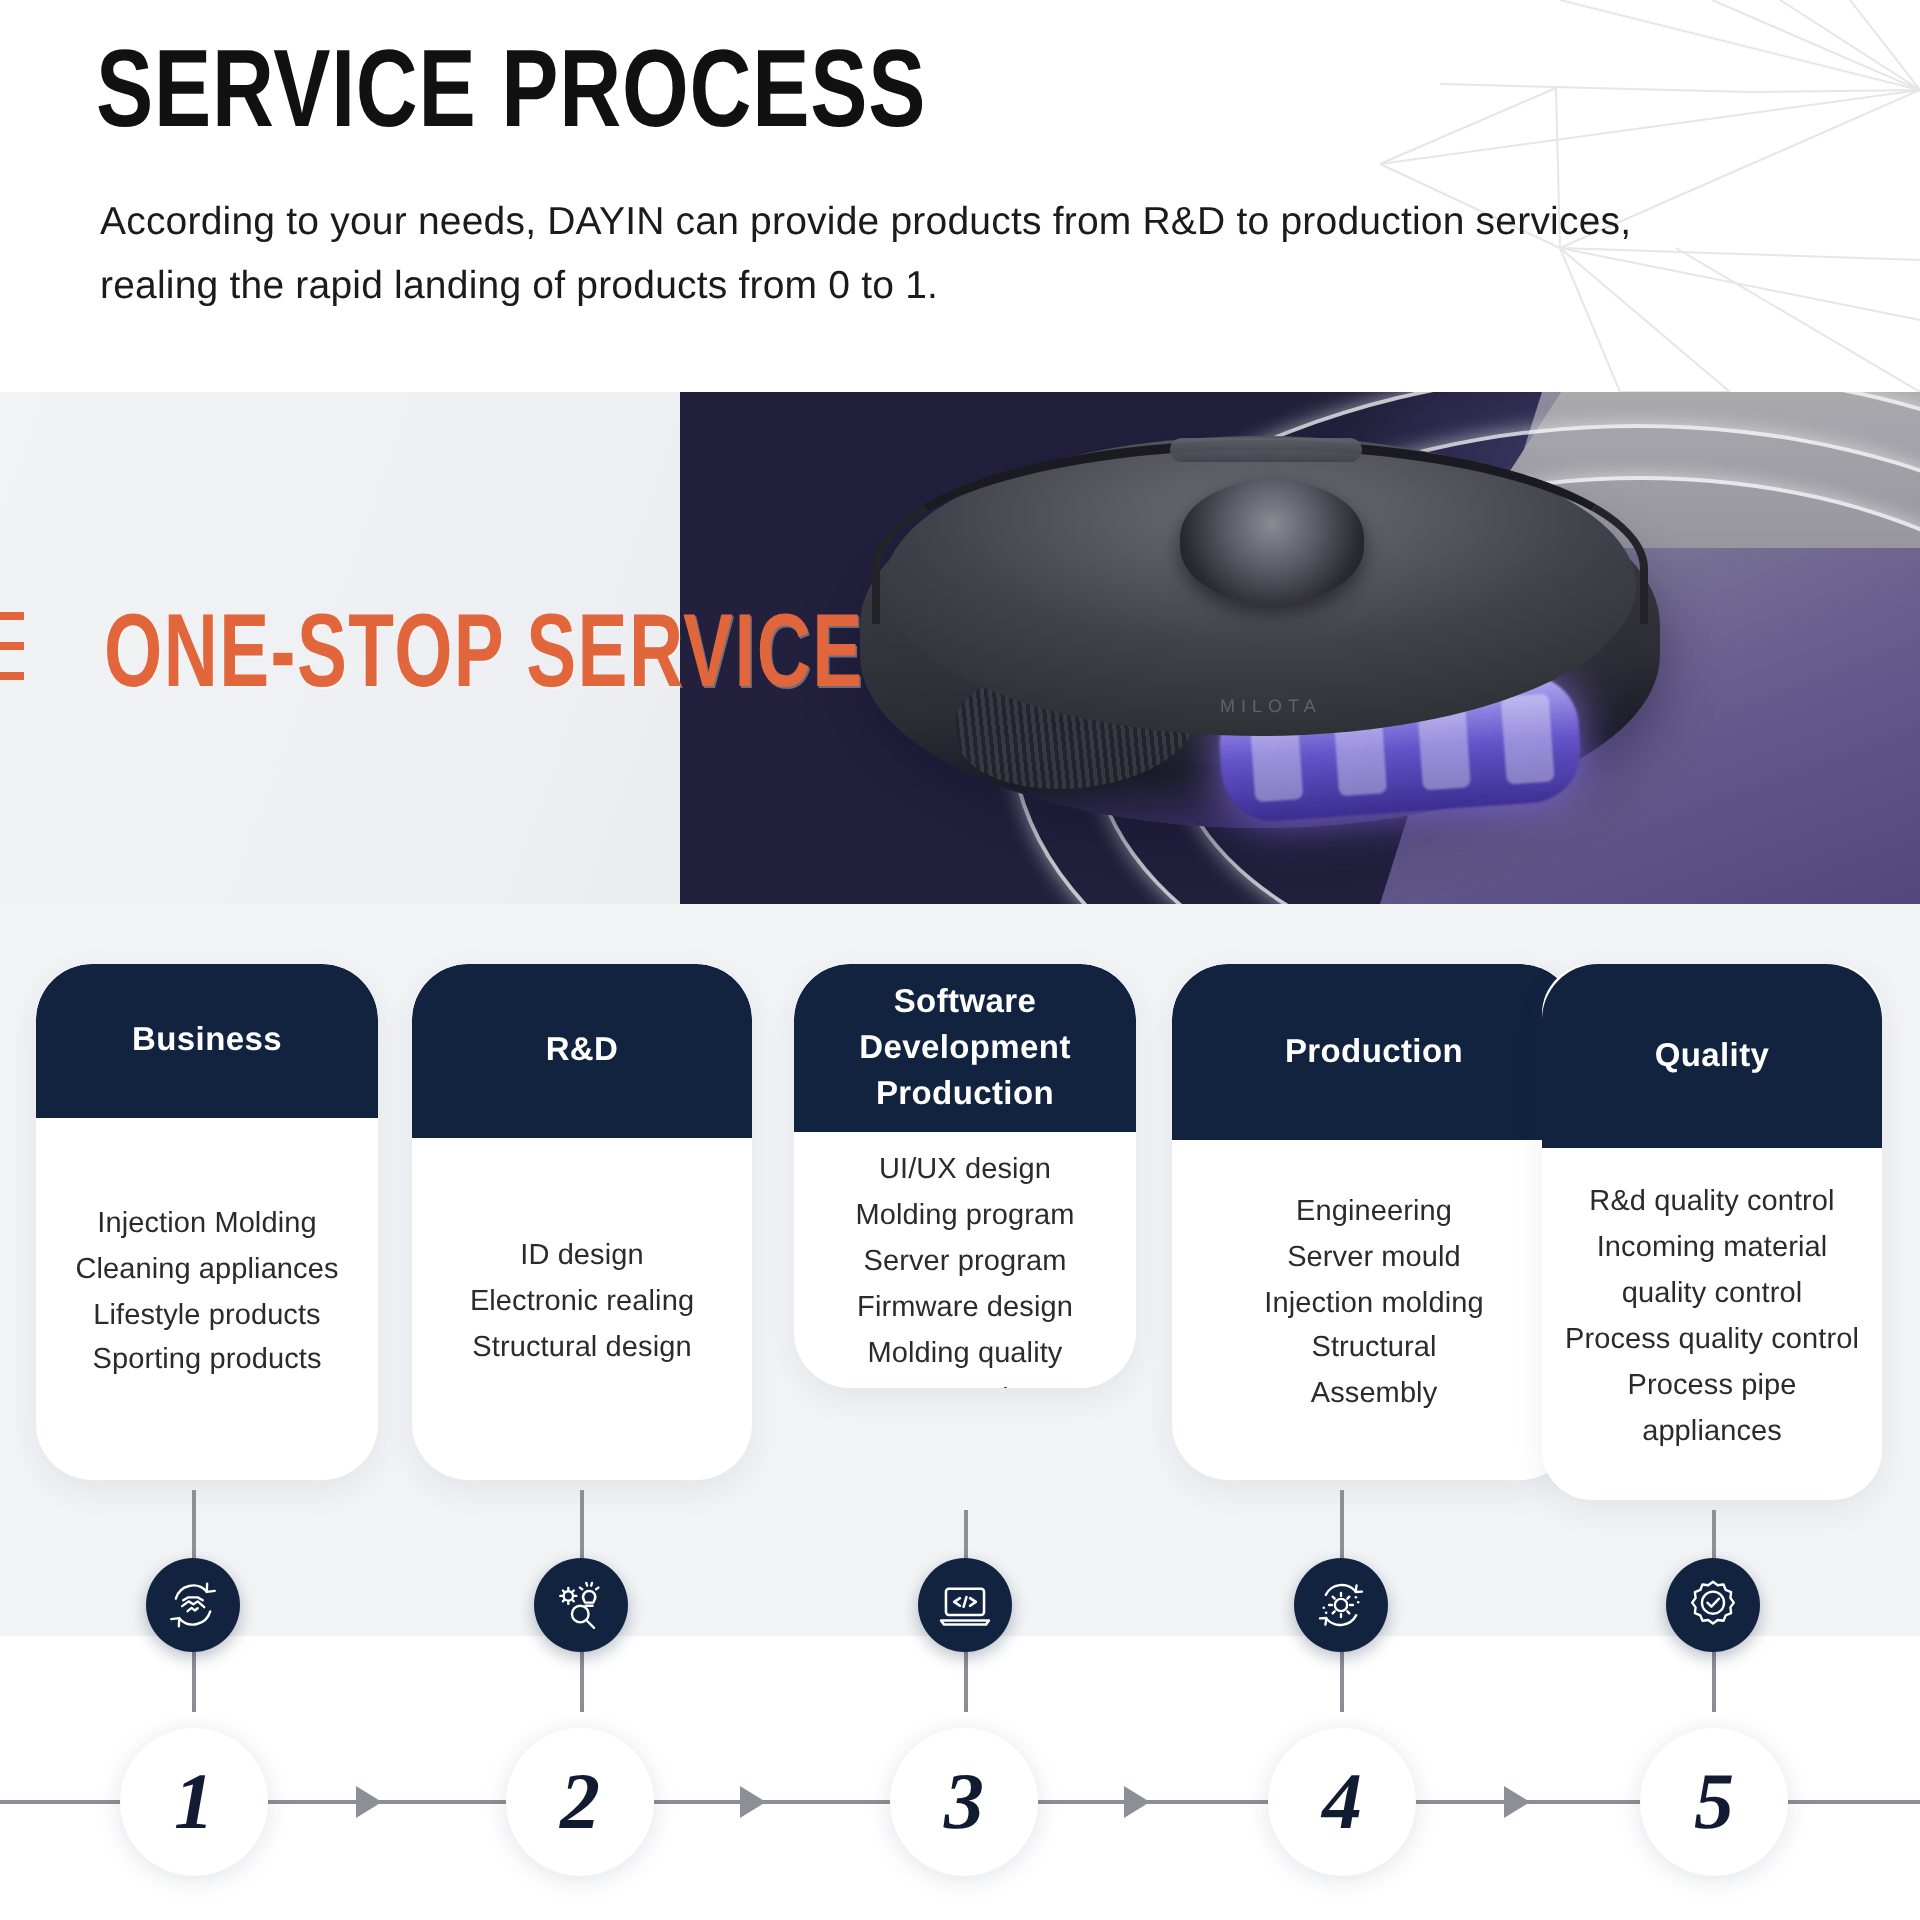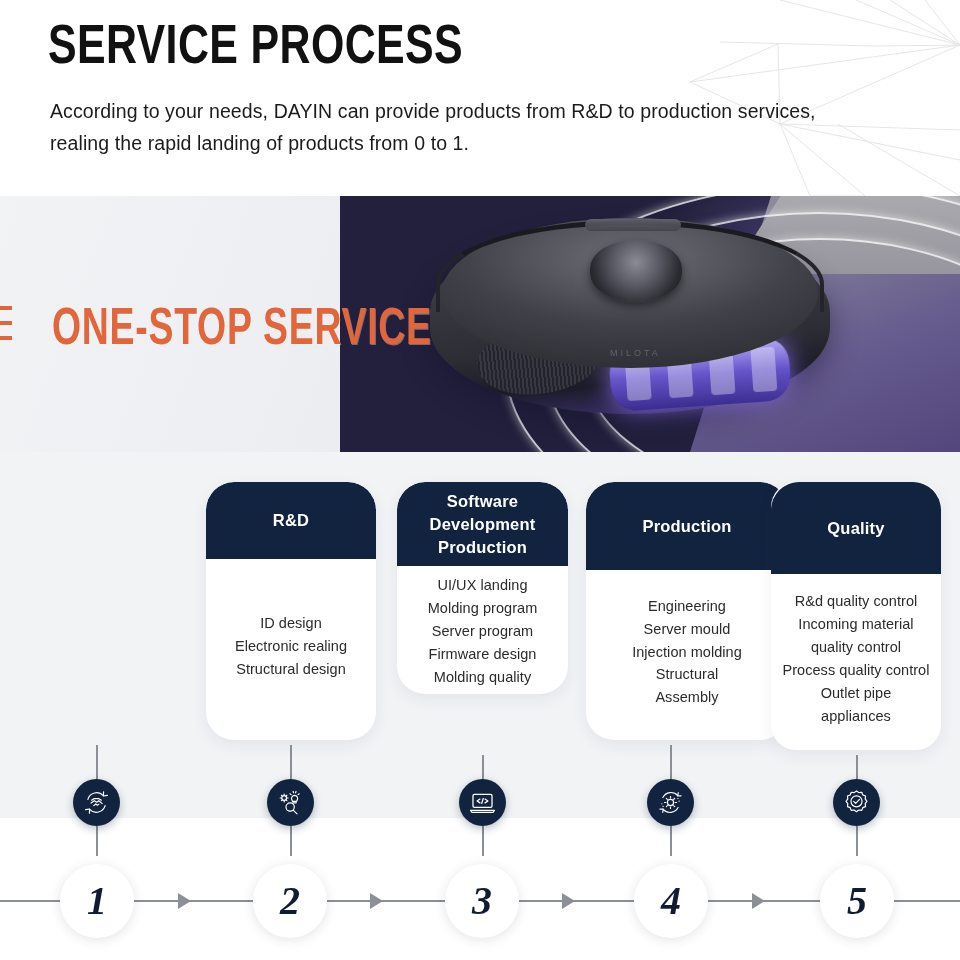--- a/index.html
+++ b/index.html
@@ -186,21 +186,21 @@
     font-size:14.5px;
     color:#2b2b2b;
     line-height:1.58;
     letter-spacing:0.05px;
   }
 
   
   .card.c0 { left:18px;  width:171px; height:258px; }
   .card.c0 .card-head { height:77px; }
   .card.c1 { left:206px; width:170px; height:258px; }
-  .card.c1 .card-head { height:77px; }
+  .card.c1 .card-head { height:87px; }
   .card.c2 { left:397px; width:171px; height:212px; }
   .card.c2 .card-head { height:97px; }
   .card.c3 { left:586px; width:202px; height:258px; }
   .card.c3 .card-head { height:88px; }
   .card.c4 { left:771px; width:170px; height:268px;border-radius:25px; }
   .card.c4 .card-head { height:92px; }
 
   
   .stem {
     position:absolute; width:2px; background:#8b8f96; top:293px; height:34px;
@@ -305,34 +305,43 @@
       <i></i>
       <i></i>
     </div>
   <div class="hero-title">ONE-STOP SERVICE</div>
 </div>
 
 <div class="process">
 
   <div class="cards">
 
+    <div class="card c0">
+      <div class="card-head">Business</div>
+      <div class="card-body">
+        <span>Injection Molding</span>
+        <span>Cleaning appliances</span>
+        <span>Lifestyle products</span>
+        <span>Sporting products</span>
+      </div>
+    </div>
 
     <div class="card c1">
       <div class="card-head">R&amp;D</div>
       <div class="card-body">
         <span>ID design</span>
         <span>Electronic realing</span>
         <span>Structural design</span>
       </div>
     </div>
 
     <div class="card c2">
       <div class="card-head">Software Development Production</div>
       <div class="card-body">
-        <span>UI/UX landing</span>
+        <span>UI/UX design</span>
         <span>Molding program</span>
         <span>Server program</span>
         <span>Firmware design</span>
         <span>Molding quality</span>
         <span>control</span>
       </div>
     </div>
 
     <div class="card c3">
       <div class="card-head">Production</div>
@@ -345,21 +354,21 @@
       </div>
     </div>
 
     <div class="card c4">
       <div class="card-head">Quality</div>
       <div class="card-body">
         <span>R&amp;d quality control</span>
         <span>Incoming material</span>
         <span>quality control</span>
         <span>Process quality control</span>
-        <span>Outlet pipe</span>
+        <span>Process pipe</span>
         <span>appliances</span>
       </div>
     </div>
   </div>
 
   <div class="stem" style="left:96px;"></div>
   <div class="stem" style="left:290px;"></div>
   <div class="stem" style="left:482px;top:303px;height:24px;"></div>
   <div class="stem" style="left:670px;"></div>
   <div class="stem" style="left:856px;top:303px;height:24px;"></div>

